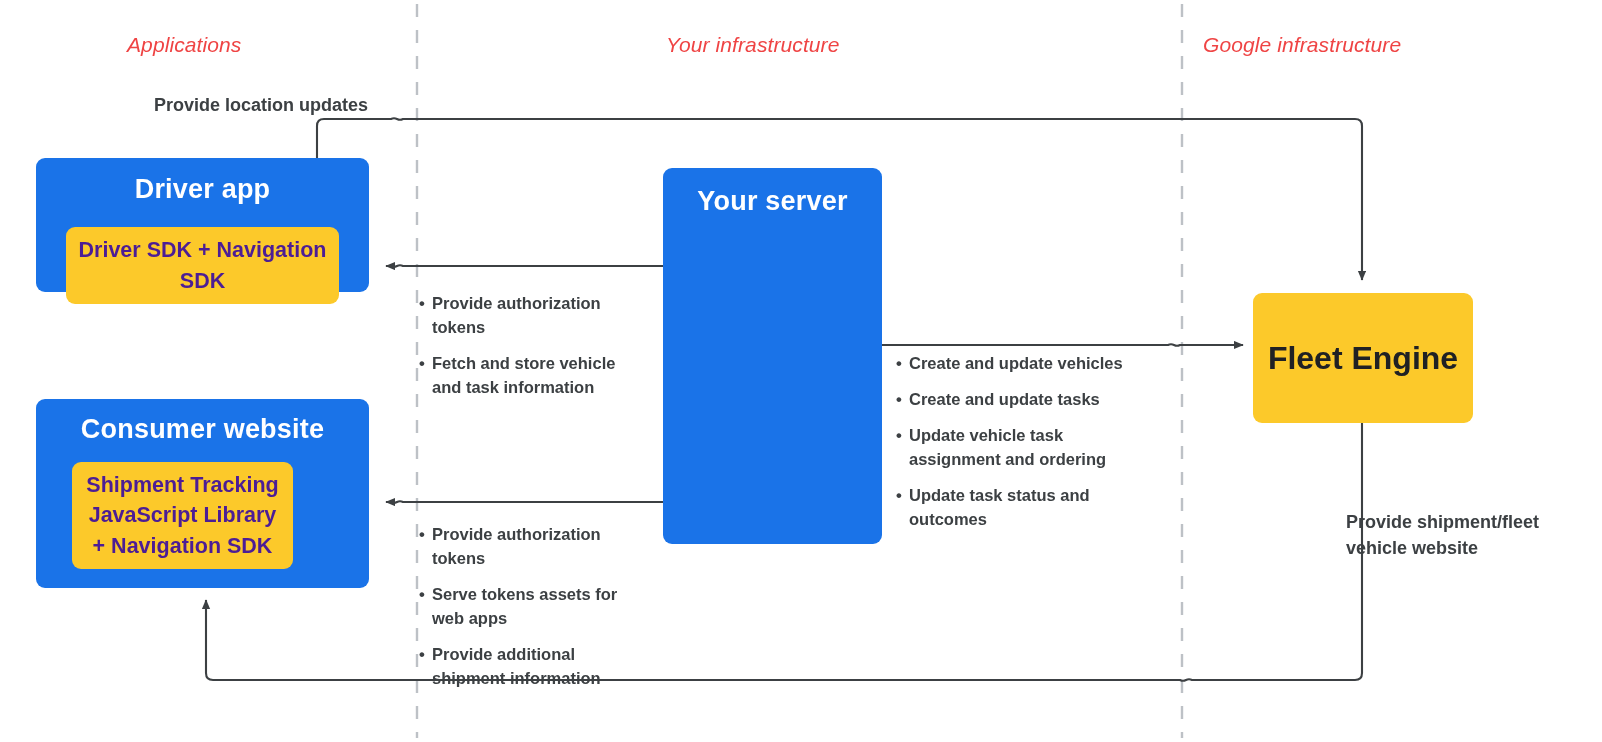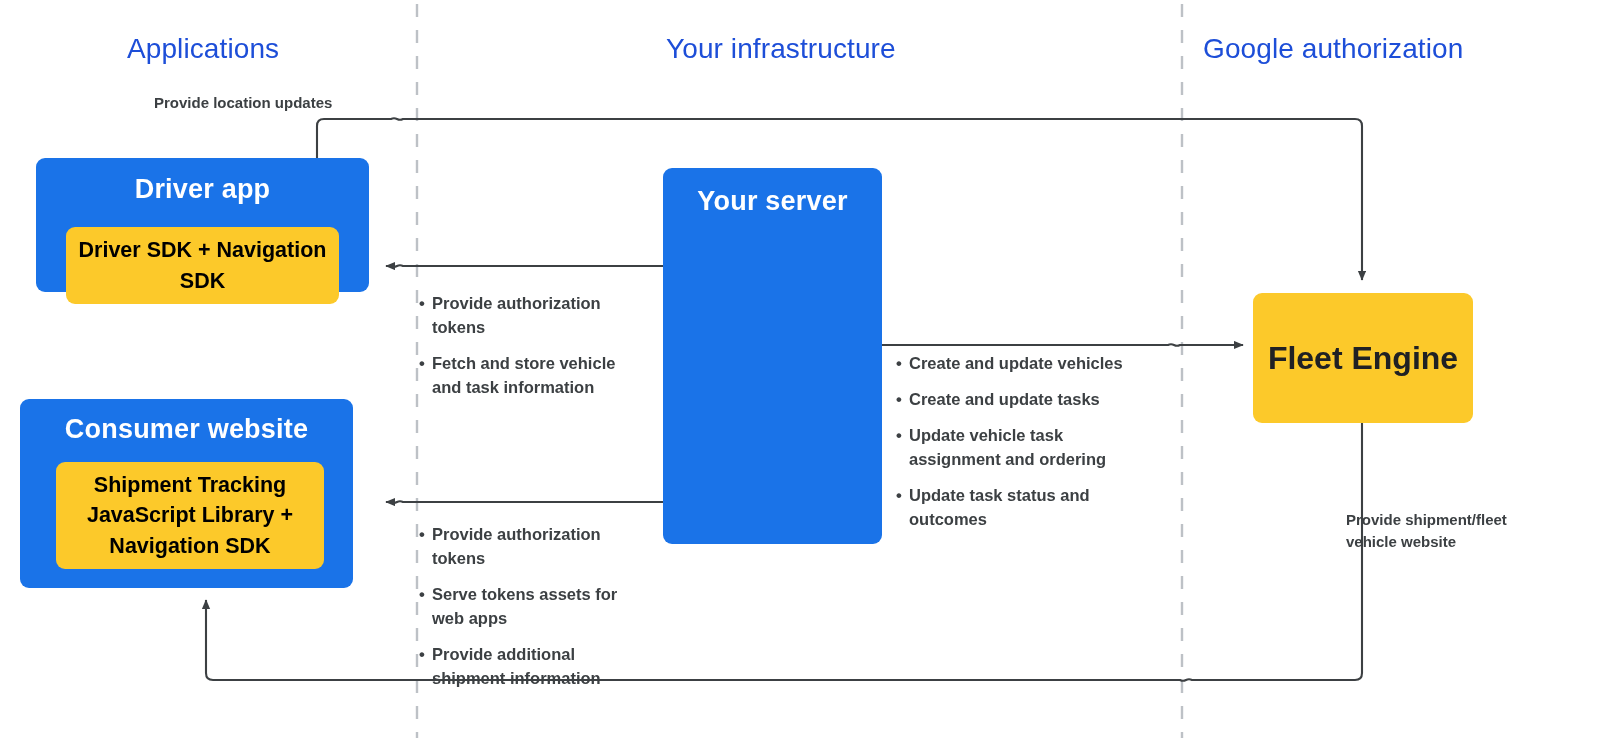--- a/index.html
+++ b/index.html
@@ -22,25 +22,26 @@
   #wire-layer {
     position: absolute;
     left: 0;
     top: 0;
     width: 1602px;
     height: 742px;
     pointer-events: none;
   }
   .zone-title {
     position: absolute;
-    font-size: 28px;
+    font-size: 21px;
     font-weight: 400;
-    color: #1d4ed8;
+    color: #ef4444;
     white-space: nowrap;
     letter-spacing: 0.1px;
+    font-style: italic;
   }
   .node {
     position: absolute;
     box-sizing: border-box;
     border-radius: 9px;
   }
   .node-blue {
     background: #1a73e8;
   }
   .node-yellow {
@@ -58,40 +59,40 @@
   }
   .inner-box {
     position: absolute;
     box-sizing: border-box;
     background: #fcc92a;
     border-radius: 9px;
     display: flex;
     align-items: center;
     justify-content: center;
     text-align: center;
-    color: #000000;
+    color: #4c1d95;
     font-weight: bold;
     font-size: 21.5px;
     line-height: 1.42;
     padding: 4px 8px;
   }
   .fleet-label {
     position: absolute;
     left: 0;
     right: 0;
     top: 50%;
     transform: translateY(-50%);
     text-align: center;
     color: #202124;
     font-weight: bold;
     font-size: 32px;
   }
   .edge-label {
     position: absolute;
-    font-size: 15px;
+    font-size: 18px;
     font-weight: bold;
     color: #3c4043;
     line-height: 1.45;
     white-space: pre-line;
   }
   .bullet-list {
     position: absolute;
     font-size: 16.5px;
     font-weight: bold;
     color: #3c4043;
@@ -162,31 +163,31 @@
 
     <g fill="none" stroke="#3c4043" stroke-width="2.1">
       <path d="M1362,423 L1362,673 Q1362,680 1355,680 L1192,680
                C1186,677 1186,683 1180,680
                L213,680 Q206,680 206,673 L206,600" marker-end="url(#arrowUp)"></path>
     </g>
   </svg>
 
   <div class="zone-title" style="left:127px; top:33px;">Applications</div>
   <div class="zone-title" style="left:666px; top:33px;">Your infrastructure</div>
-  <div class="zone-title" style="left:1203px; top:33px;">Google authorization</div>
+  <div class="zone-title" style="left:1203px; top:33px;">Google infrastructure</div>
 
   <div class="node node-blue" style="left:36px; top:158px; width:333px; height:134px;">
     <div class="node-title" style="top:16px;">Driver app</div>
     <div class="inner-box" style="left:30px; top:69px; width:273px; height:77px;">Driver SDK +
 Navigation SDK</div>
   </div>
 
-  <div class="node node-blue" style="left:20px; top:399px; width:333px; height:189px;">
+  <div class="node node-blue" style="left:36px; top:399px; width:333px; height:189px;">
     <div class="node-title" style="top:15px;">Consumer website</div>
-    <div class="inner-box" style="left:36px; top:63px; width:268px; height:107px;">Shipment Tracking
+    <div class="inner-box" style="left:36px; top:63px; width:221px; height:107px;">Shipment Tracking
 JavaScript Library  +
 Navigation SDK</div>
   </div>
 
   <div class="node node-blue" style="left:663px; top:168px; width:219px; height:376px;padding-left:34px;">
     <div class="node-title" style="top:18px;">Your server</div>
   </div>
 
   <div class="node node-yellow" style="left:1253px; top:293px; width:220px; height:130px;">
     <div class="fleet-label">Fleet Engine</div>

